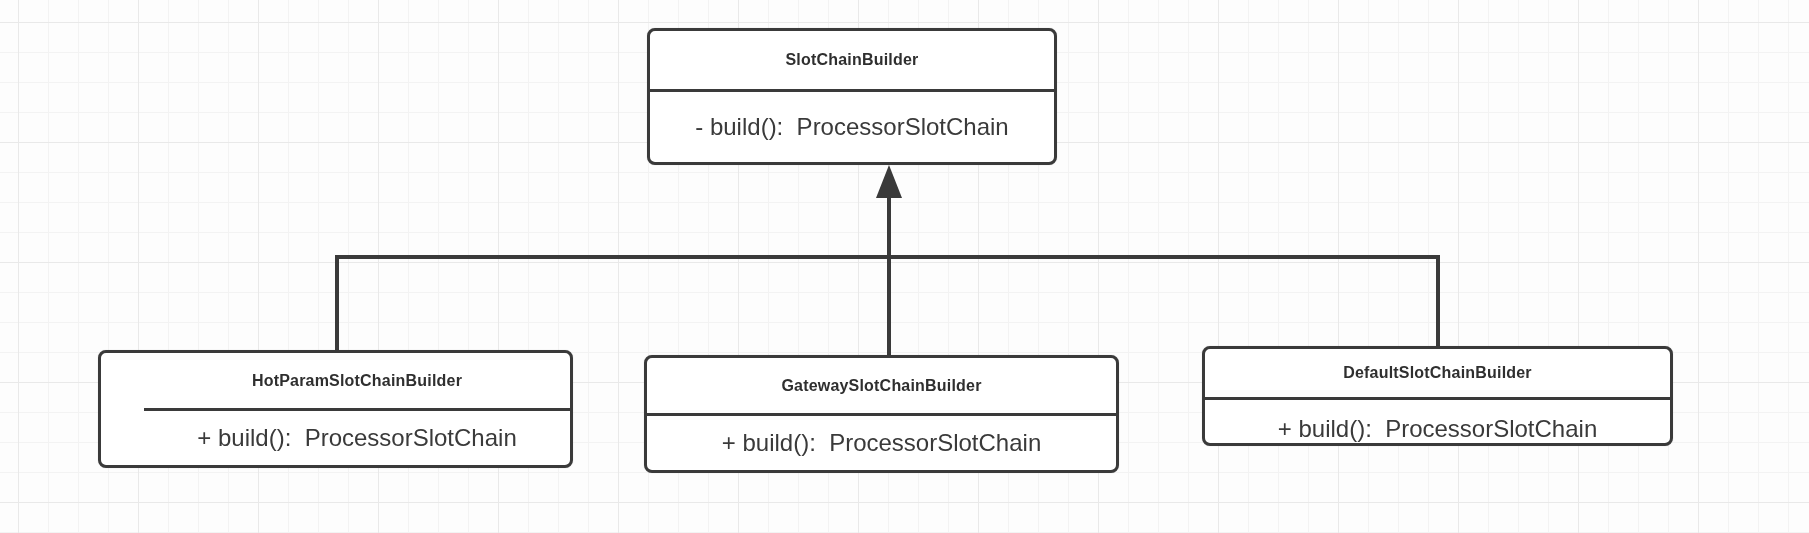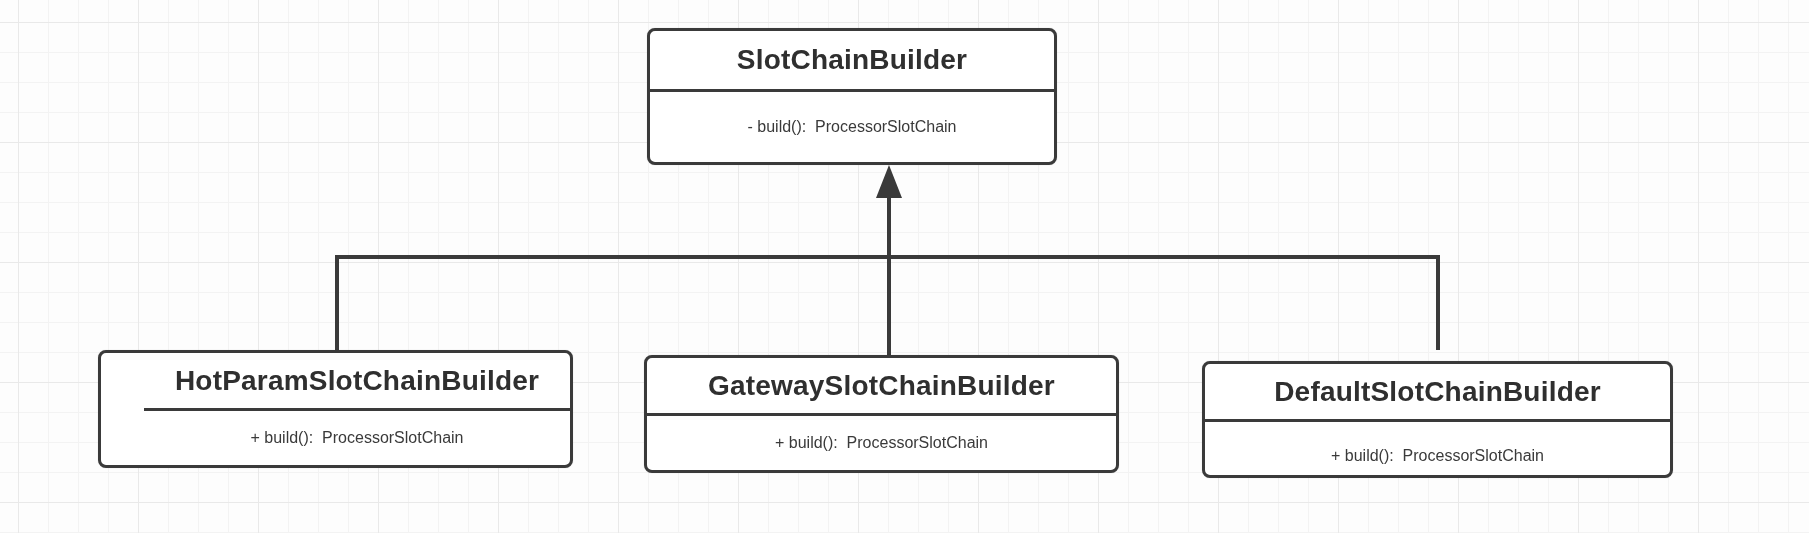--- a/index.html
+++ b/index.html
@@ -43,39 +43,39 @@
     display: flex;
     flex-direction: column;
     box-shadow: 0 0 1px rgba(0,0,0,0.25);
   }
   .uml-title {
     border-bottom: 3px solid #3a3a3a;
     display: flex;
     align-items: center;
     justify-content: center;
     font-weight: bold;
-    font-size: 28px;
+    font-size: 16px;
     color: #2f2f2f;
     letter-spacing: 0.2px;
   }
   .uml-method {
     flex: 1;
     display: flex;
     align-items: center;
     justify-content: center;
-    font-size: 16px;
+    font-size: 24px;
     color: #3a3a3a;
     white-space: pre;
   }
   
   .box-parent  { left: 647px;  top: 28px;  width: 410px; height: 137px; }
   .box-parent .uml-title  { height: 58px; }
   .box-child-0 { left: 98px;   top: 350px; width: 475px; height: 118px; padding-left: 43px; }
   .box-child-1 { left: 644px;  top: 355px; width: 475px; height: 118px; }
-  .box-child-2 { left: 1202px; top: 361px; width: 471px; height: 117px; gap: 15px; }
+  .box-child-2 { left: 1202px; top: 346px; width: 471px; height: 100px; gap: 15px; }
   .box-child-0 .uml-title,
   .box-child-1 .uml-title,
   .box-child-2 .uml-title { height: 55px; }
 </style>
 </head>
 <body>
 
 <div class="canvas">
 
   <svg class="connectors" viewBox="0 0 1809 533" xmlns="http://www.w3.org/2000/svg">

